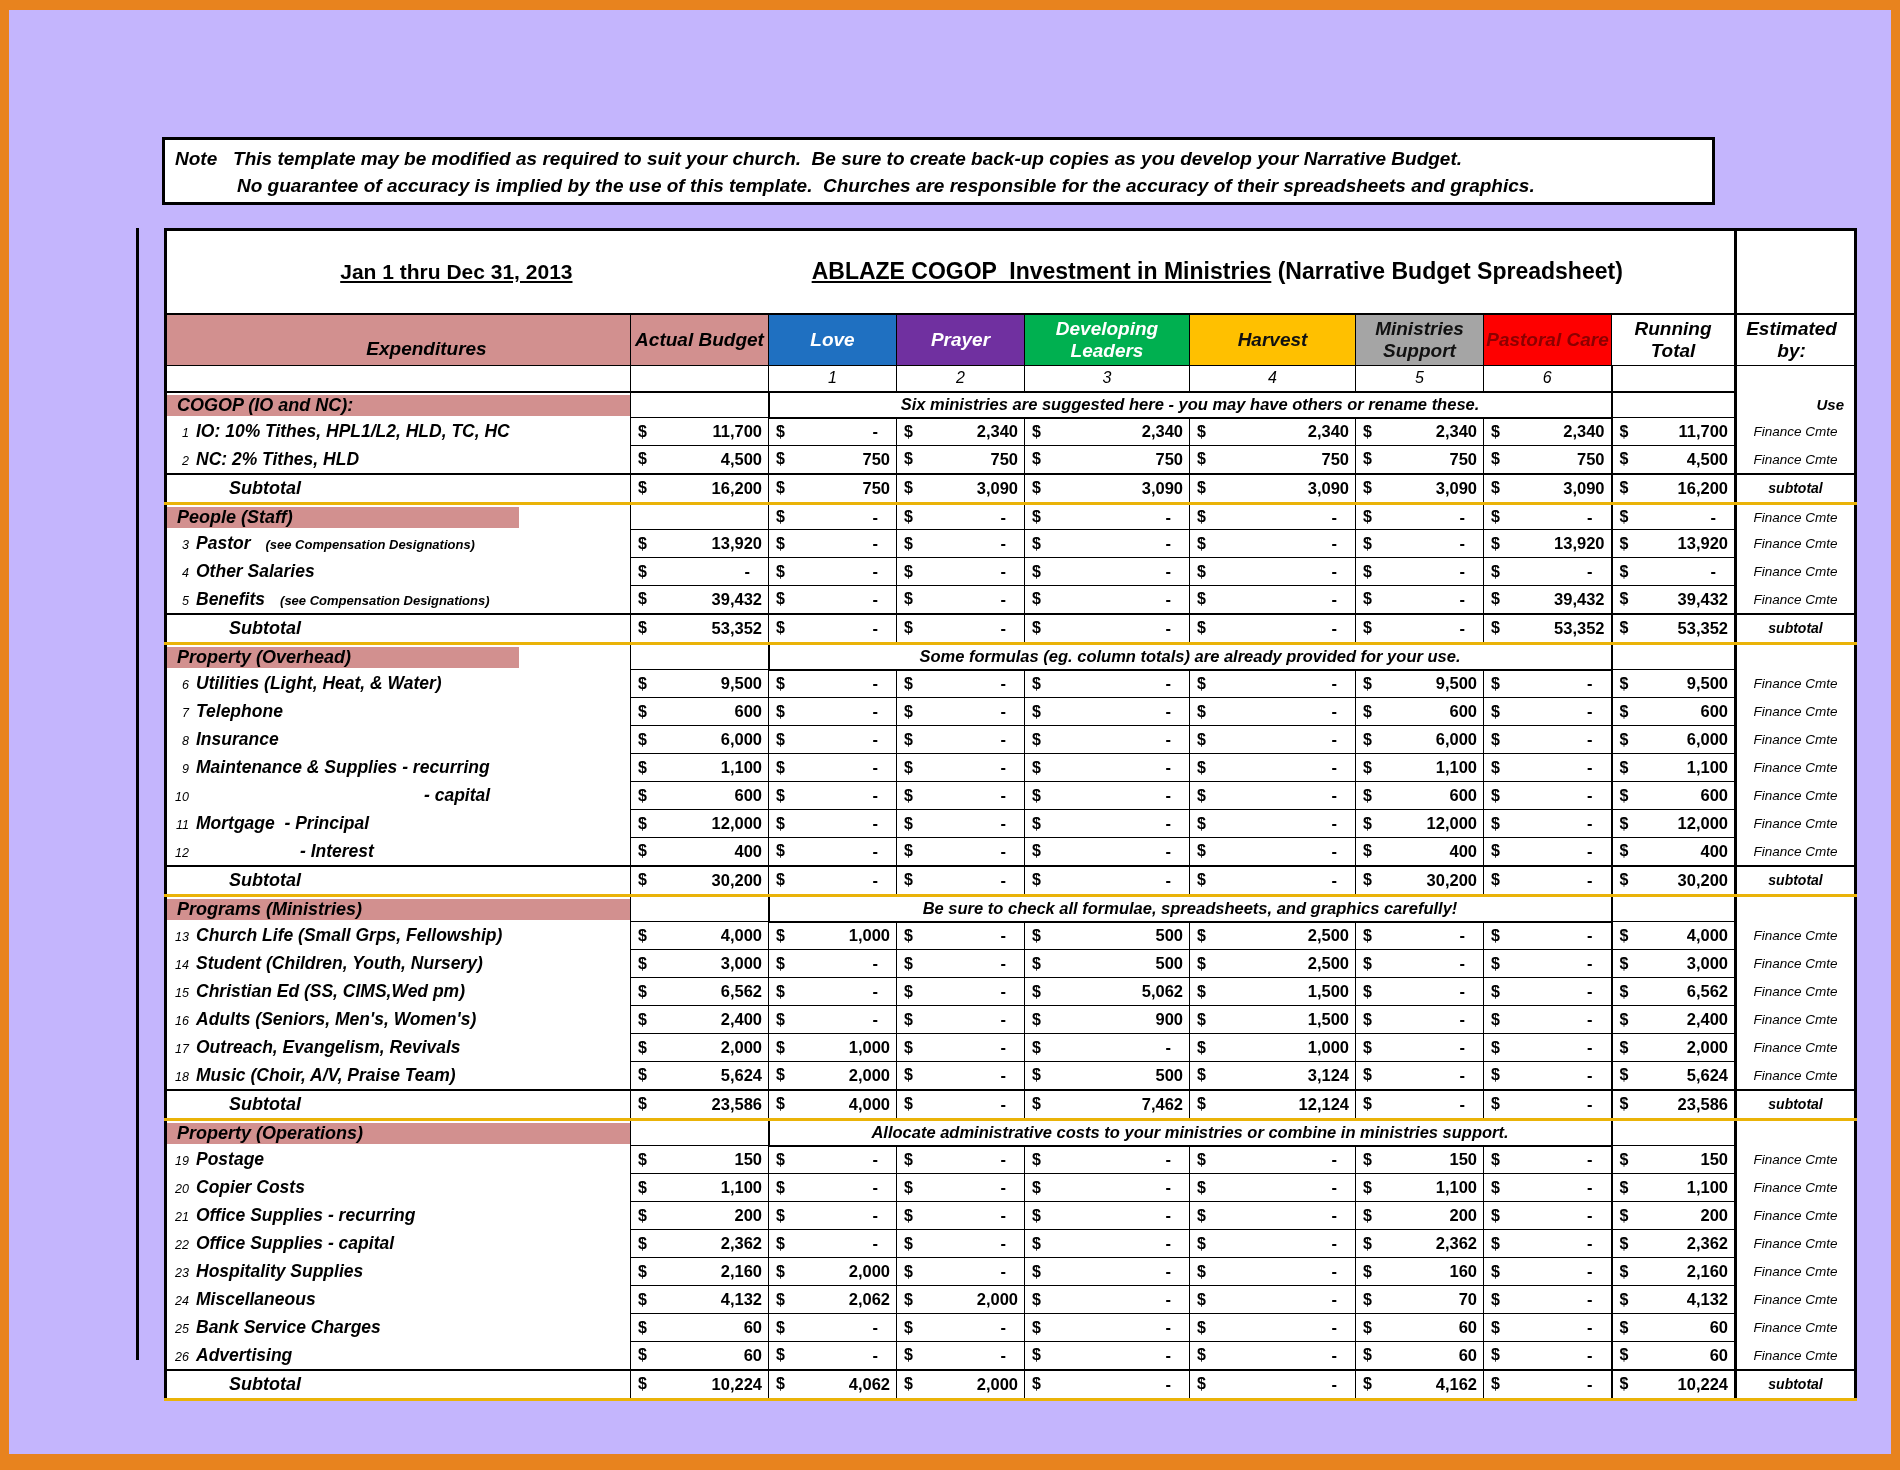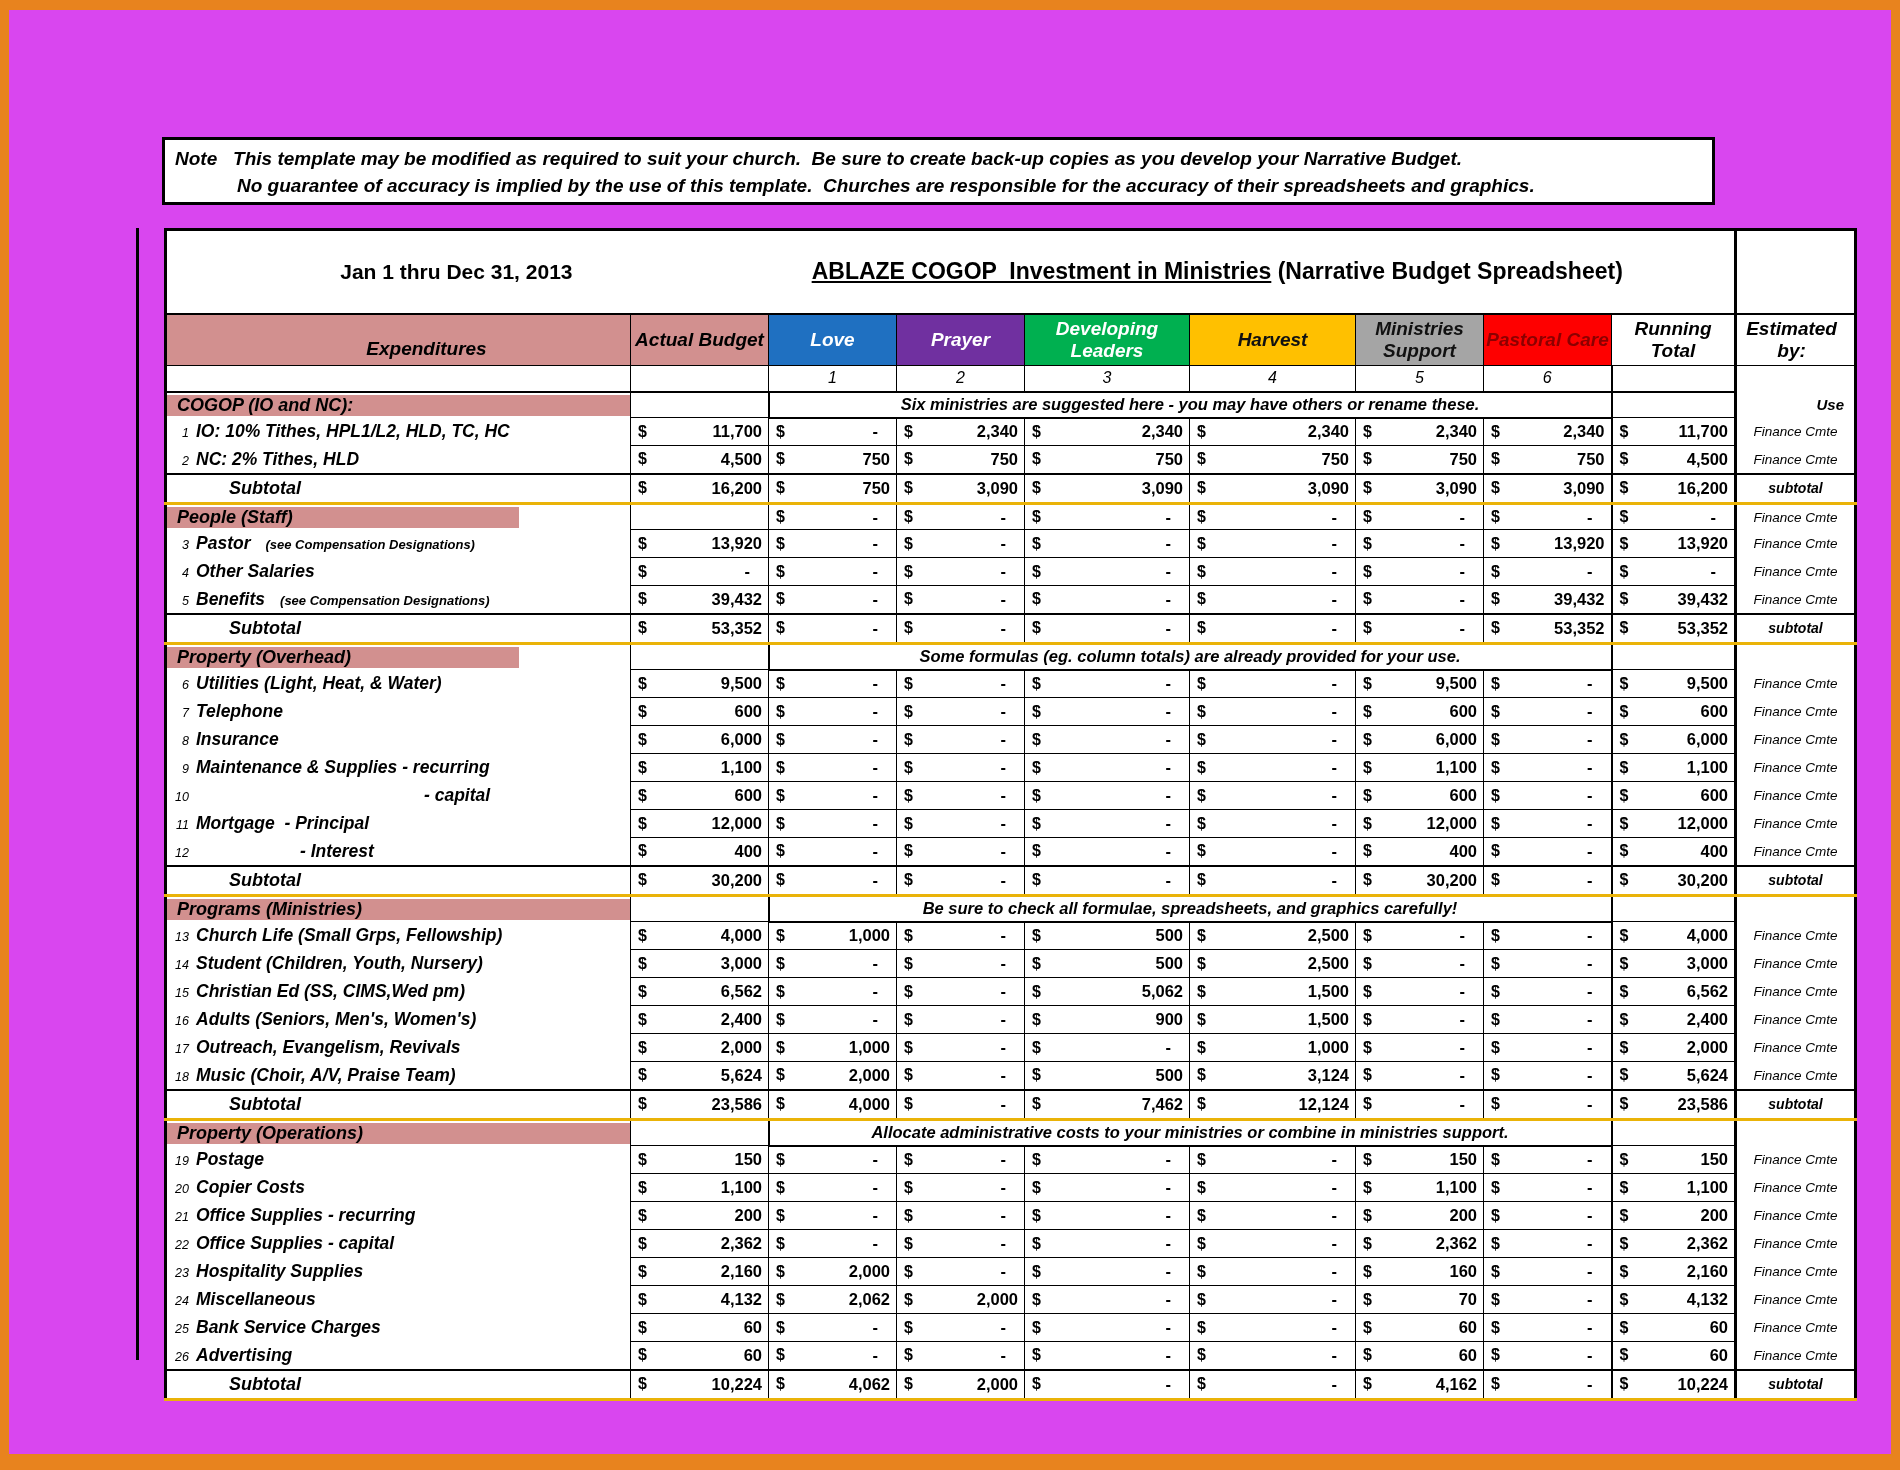--- a/index.html
+++ b/index.html
@@ -4,21 +4,21 @@
 <style>
   * { box-sizing: border-box; }
   html,body { margin:0; padding:0; }
   body {
     width:1900px; height:1470px; position:relative; overflow:hidden;
     background:#ffffff; font-family:"Liberation Sans", sans-serif; color:#000;
   }
   .frame {
     position:absolute; inset:0; width:1900px; height:1470px;
     border-style:solid; border-color:#E8831E;
-    border-width:10px 9px 16px 9px; background:#d946ef;
+    border-width:10px 9px 16px 9px; background:#c4b5fd;
   }
   
   .note-box {
     position:absolute; left:153px; top:127px; width:1553px; height:68px;
     border:3px solid #000; padding:6px 8px 0 10px; background:#fff;
   }
   .note-line { font-style:italic; font-weight:700; font-size:19px; line-height:1.4; white-space:pre-wrap; }
   .note-line2 { padding-left:62px; }
   
   .left-rule { position:absolute; left:127px; top:218px; width:3px; height:1132px; background:#000; }
@@ -26,21 +26,21 @@
   table.sheet {
     position:absolute; left:155px; top:218px; width:1690px;
     border-collapse:collapse; table-layout:fixed; border:3px solid #000;
     background:#fff;
   }
   td, th { border:1px solid #000; padding:0; vertical-align:middle; }
   
   tr.title-row { height:84px; }
   tr.title-row td { border:0; }
   tr.title-row td.c-est { border-left:3px solid #000; }
-  .t-date { text-align:right; padding-right:58px; font-weight:700; font-size:21px; }
+  .t-date { text-align:right; padding-right:58px; font-weight:700; font-size:21px;text-decoration:underline; }
   .t-title { text-align:center; padding-left:6px; font-weight:700; font-size:23px; white-space:pre-wrap; }
   .t-underline { text-decoration:underline; white-space:pre-wrap; }
   
   tr.head-row th {
     height:52px; font-style:italic; font-weight:700; font-size:19px; line-height:1.15;
     text-align:center; border-top:2px solid #000;
   }
   .h-exp { text-align:left; vertical-align:bottom; padding:0 0 5px 56px; }
   .h-est { text-align:right; padding-right:8px; }
   

